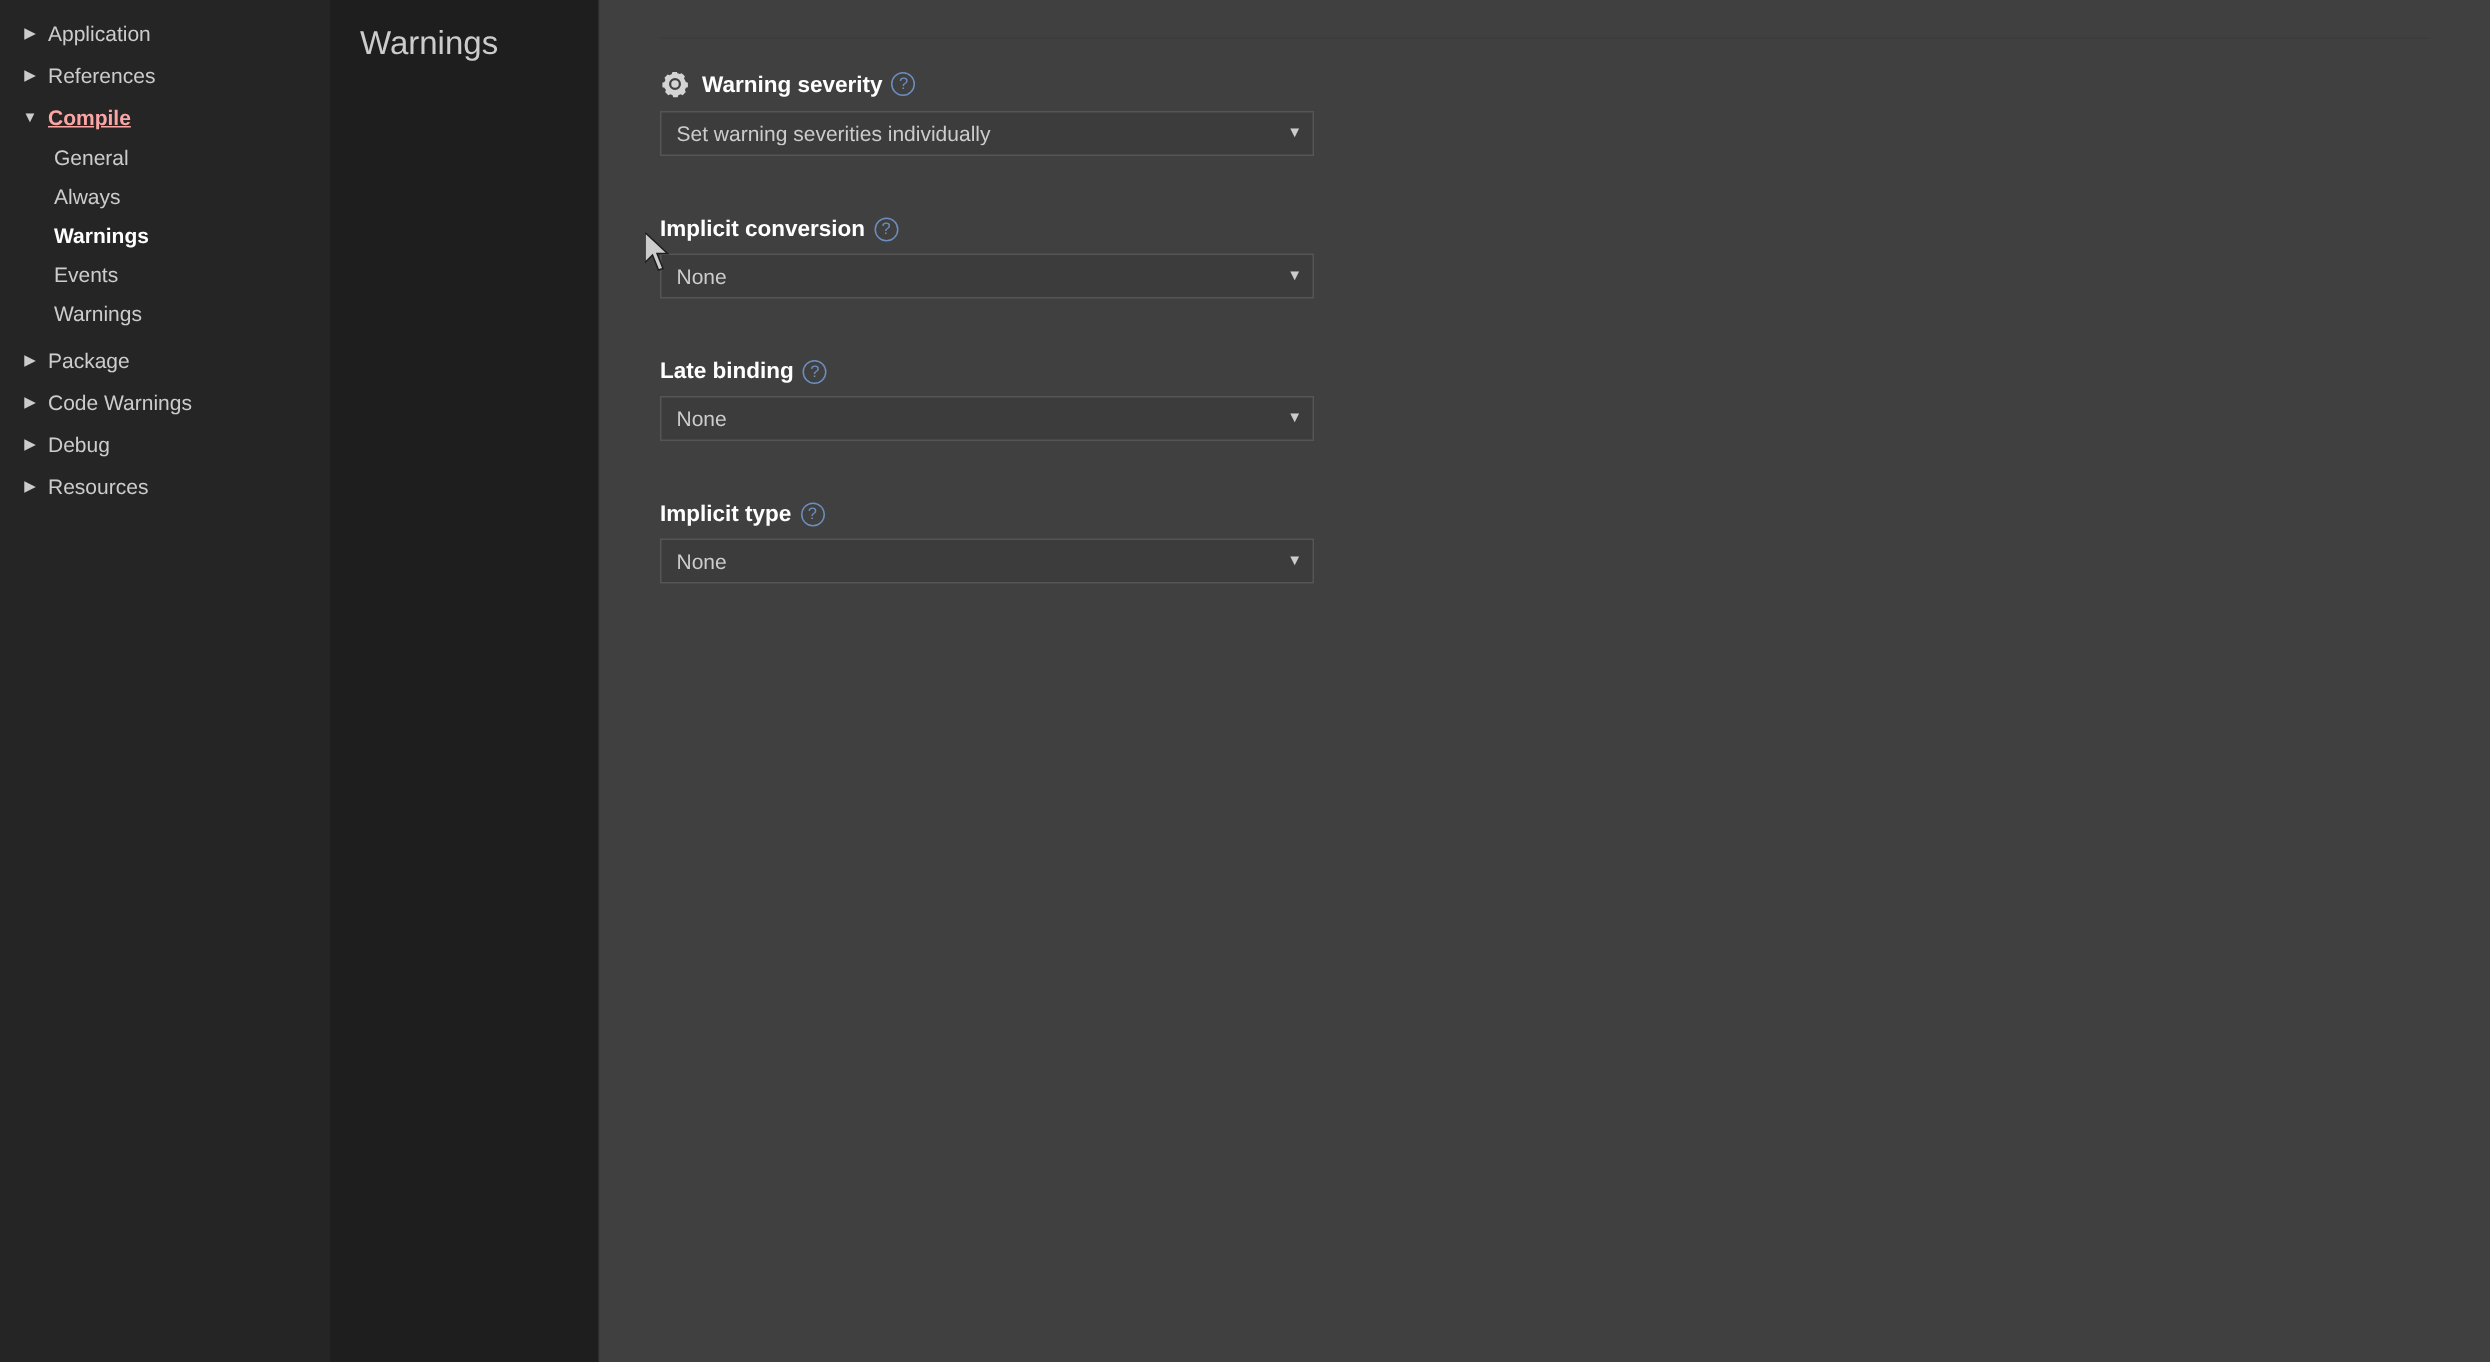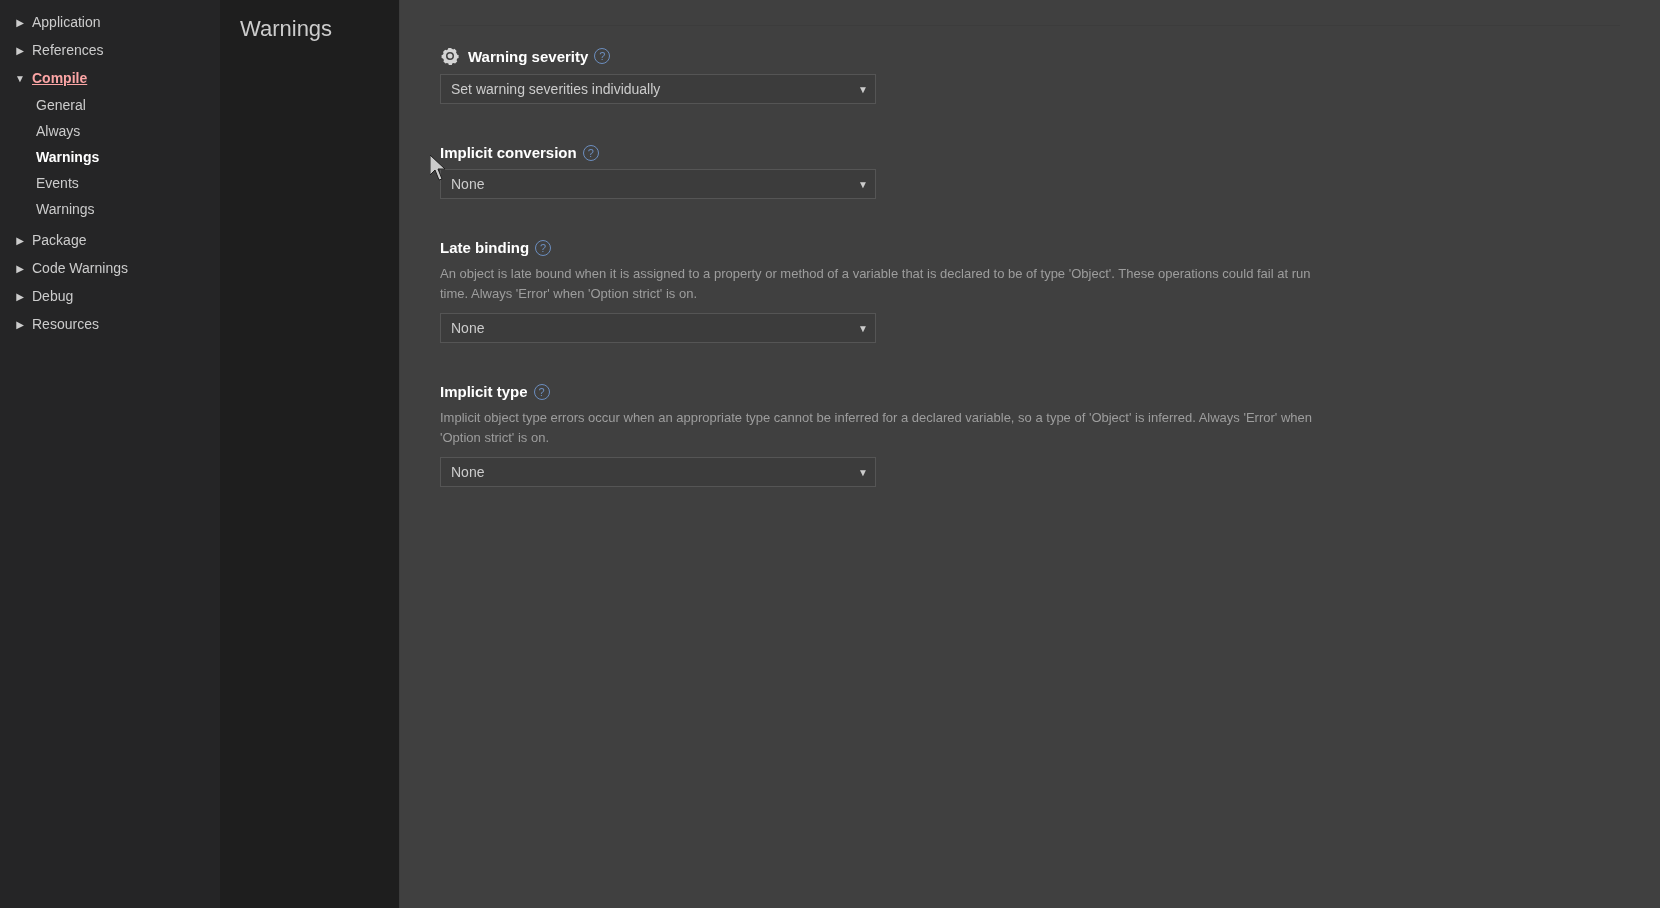--- a/index.html
+++ b/index.html
@@ -301,32 +301,30 @@
       <select class="dropdown"><option value="None">None</option><option value="Warning">Warning</option><option value="Error">Error</option></select>
       <span class="dropdown-arrow">▼</span>
     </div>
   </div>
 
   <div class="settings-section">
     <div class="section-header">
       <span class="section-title">Late binding</span>
       <span class="help-icon">?</span>
     </div>
-    <p class="section-description">An object is late bound when it is assigned to a property or method of a variable that is declared to be of type 'Object'. These operations could fail at run time. Always 'Error' when 'Option strict' is on.</p>
     <div class="dropdown-wrapper">
       <select class="dropdown"><option value="None">None</option><option value="Warning">Warning</option><option value="Error">Error</option></select>
       <span class="dropdown-arrow">▼</span>
     </div>
   </div>
 
   <div class="settings-section">
     <div class="section-header">
       <span class="section-title">Implicit type</span>
       <span class="help-icon">?</span>
     </div>
-    <p class="section-description">Implicit object type errors occur when an appropriate type cannot be inferred for a declared variable, so a type of 'Object' is inferred. Always 'Error' when 'Option strict' is on.</p>
     <div class="dropdown-wrapper">
       <select class="dropdown"><option value="None">None</option><option value="Warning">Warning</option><option value="Error">Error</option></select>
       <span class="dropdown-arrow">▼</span>
     </div>
   </div>
 
 </div>
 
 </body></html>

